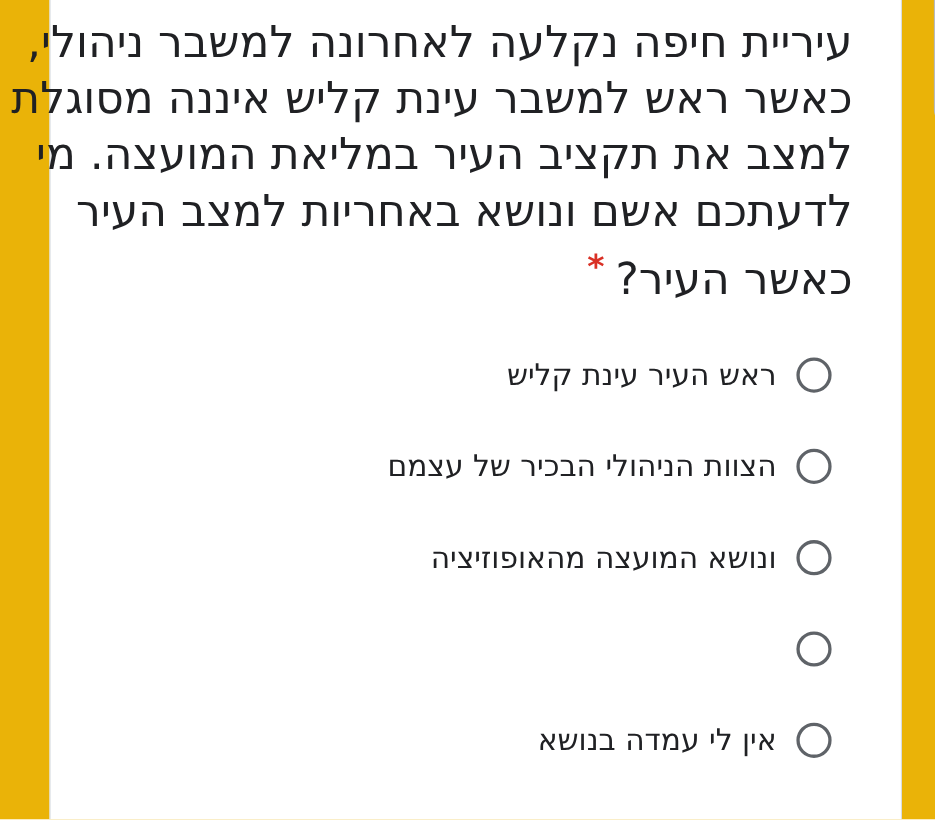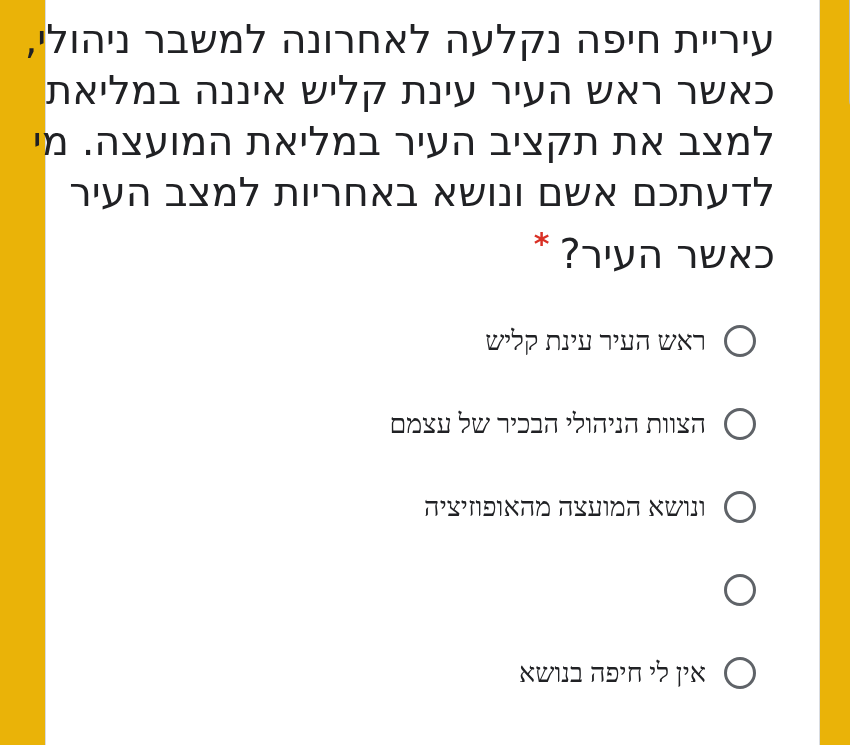--- a/index.html
+++ b/index.html
@@ -32,21 +32,20 @@
     color:#d93025;
     font-size:30px;
     vertical-align:super;
     margin-right:10px;
     font-weight:bold;
   }
   .options{
     position:absolute;
     top:320px;right:63px;left:30px;
     direction:rtl;
-    font-family:Liberation Serif, serif;
   }
   .option{
     display:flex;
     direction:rtl;
     align-items:center;
     height:42px;
     margin-bottom:41px;
     column-gap:18px;
     cursor:pointer;
   }
@@ -75,21 +74,21 @@
 </style>
 </head>
 <body>
 
 <div class="screen">
 
   <div class="card">
 
     <div class="question">
       <div class="q-line">עיריית חיפה נקלעה לאחרונה למשבר ניהולי,</div>
-      <div class="q-line">כאשר ראש העיר עינת קליש איננה במליאת</div>
+      <div class="q-line">כאשר ראש למשבר עינת קליש איננה מסוגלת</div>
       <div class="q-line">למצב את תקציב העיר במליאת המועצה. מי</div>
       <div class="q-line">לדעתכם אשם ונושא באחריות למצב העיר</div>
       <div class="q-line">
         <span>כאשר העיר?</span><span class="req">*</span>
       </div>
     </div>
 
     <div class="options">
 
       <div class="option">
@@ -106,21 +105,21 @@
         <span class="radio"></span>
         <span class="option-label">ונושא המועצה מהאופוזיציה</span>
       </div>
 
       <div class="option">
         <span class="radio"></span>
       </div>
 
       <div class="option">
         <span class="radio"></span>
-        <span class="option-label">אין לי חיפה בנושא</span>
+        <span class="option-label">אין לי עמדה בנושא</span>
       </div>
 
     </div>
 
   </div>
 
   <div class="scrollbar-thumb"></div>
 
 </div>
 

